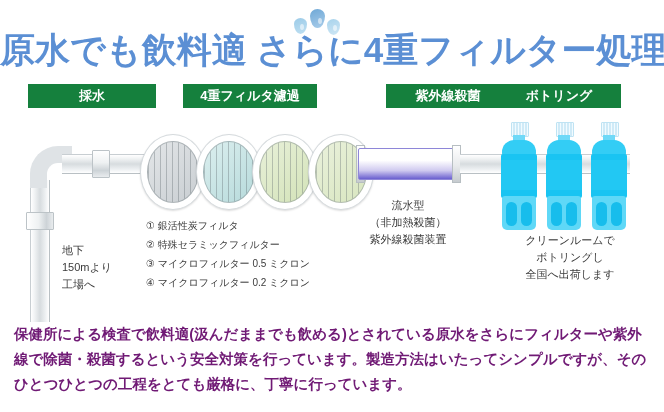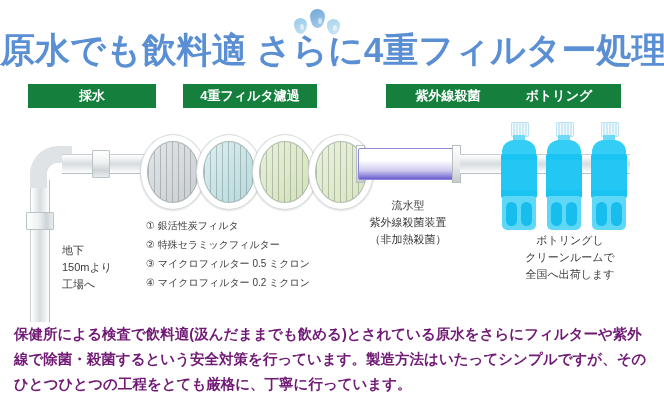--- a/index.html
+++ b/index.html
@@ -385,24 +385,24 @@
 
   <div class="filter-list">
     <div>① 銀活性炭フィルタ</div>
     <div>② 特殊セラミックフィルター</div>
     <div>③ マイクロフィルター 0.5 ミクロン</div>
     <div>④ マイクロフィルター 0.2 ミクロン</div>
   </div>
 
   <div class="cap-text cap-uv">
     <div>流水型</div>
+    <div>（非加熱殺菌）</div>
     <div>紫外線殺菌装置</div>
-    <div>（非加熱殺菌）</div>
   </div>
 
   <div class="cap-text cap-bottling">
+    <div>クリーンルームで</div>
     <div>ボトリングし</div>
-    <div>クリーンルームで</div>
     <div>全国へ出荷します</div>
   </div>
 </div>
 
 <div class="footer">保健所による検査で飲料適(汲んだままでも飲める)とされている原水をさらにフィルターや紫外線で除菌・殺菌するという安全対策を行っています。製造方法はいたってシンプルですが、そのひとつひとつの工程をとても厳格に、丁寧に行っています。</div>
 
 </body></html>

